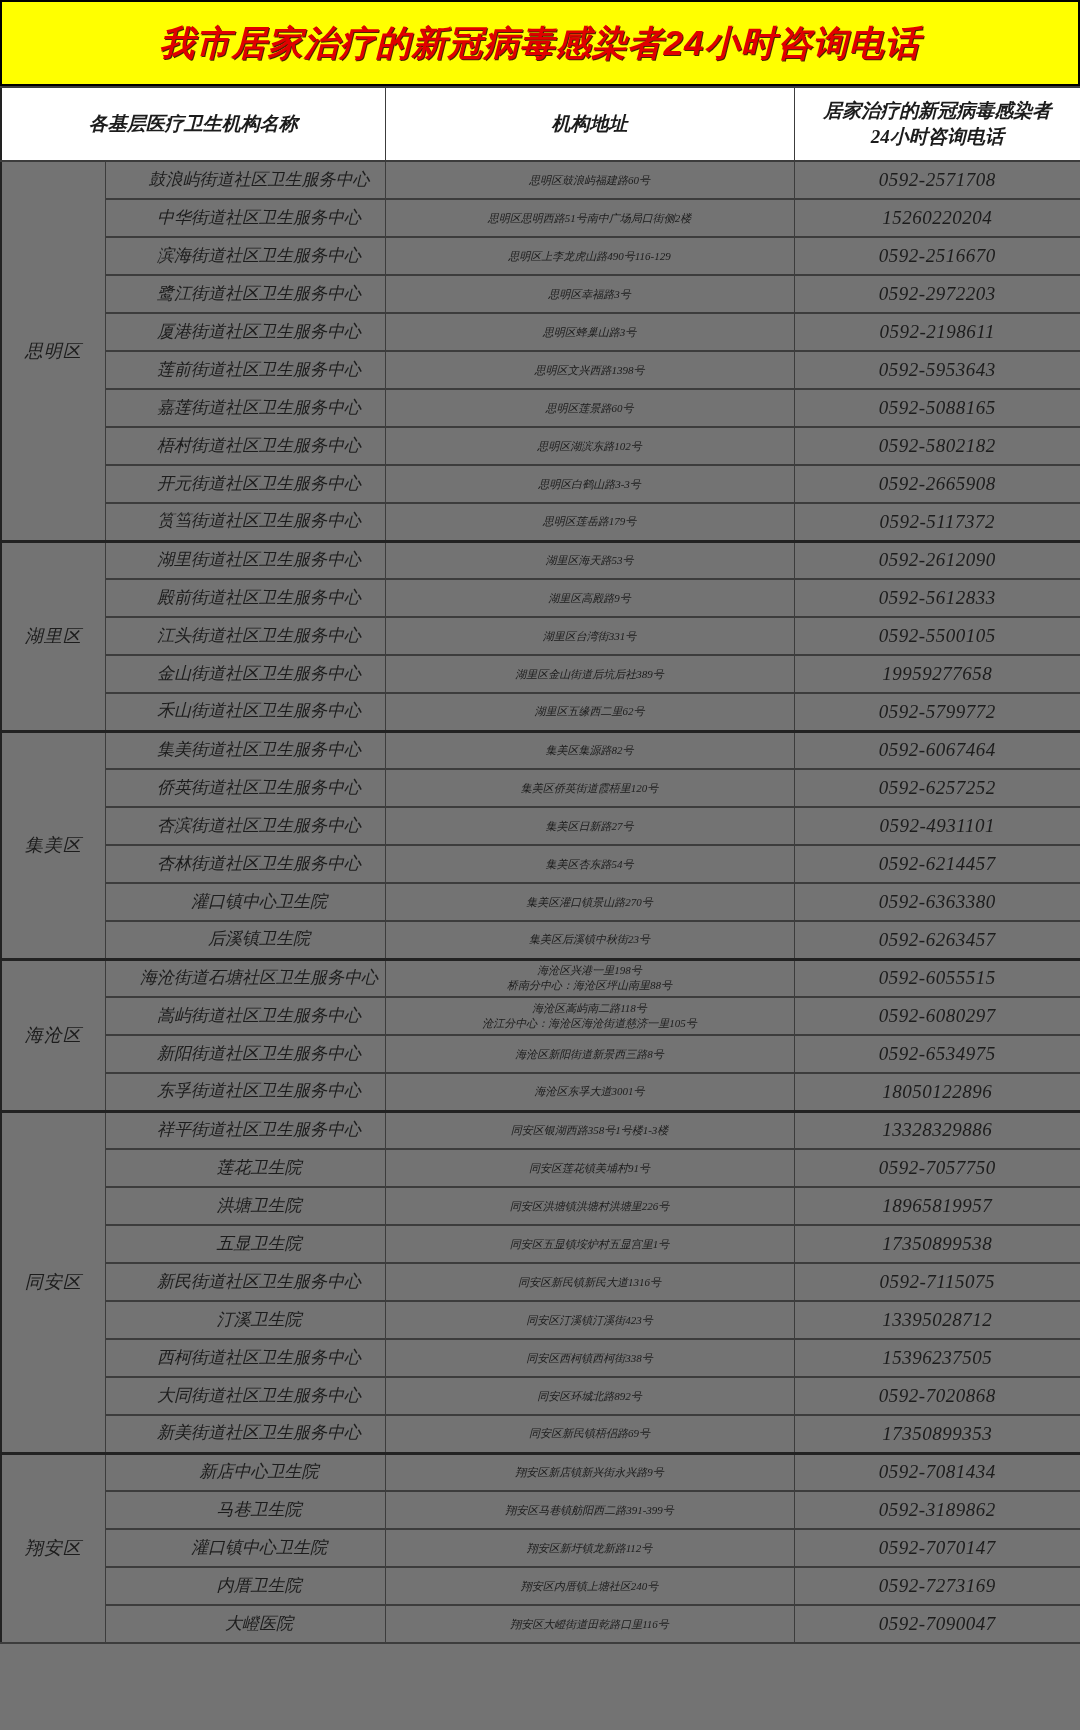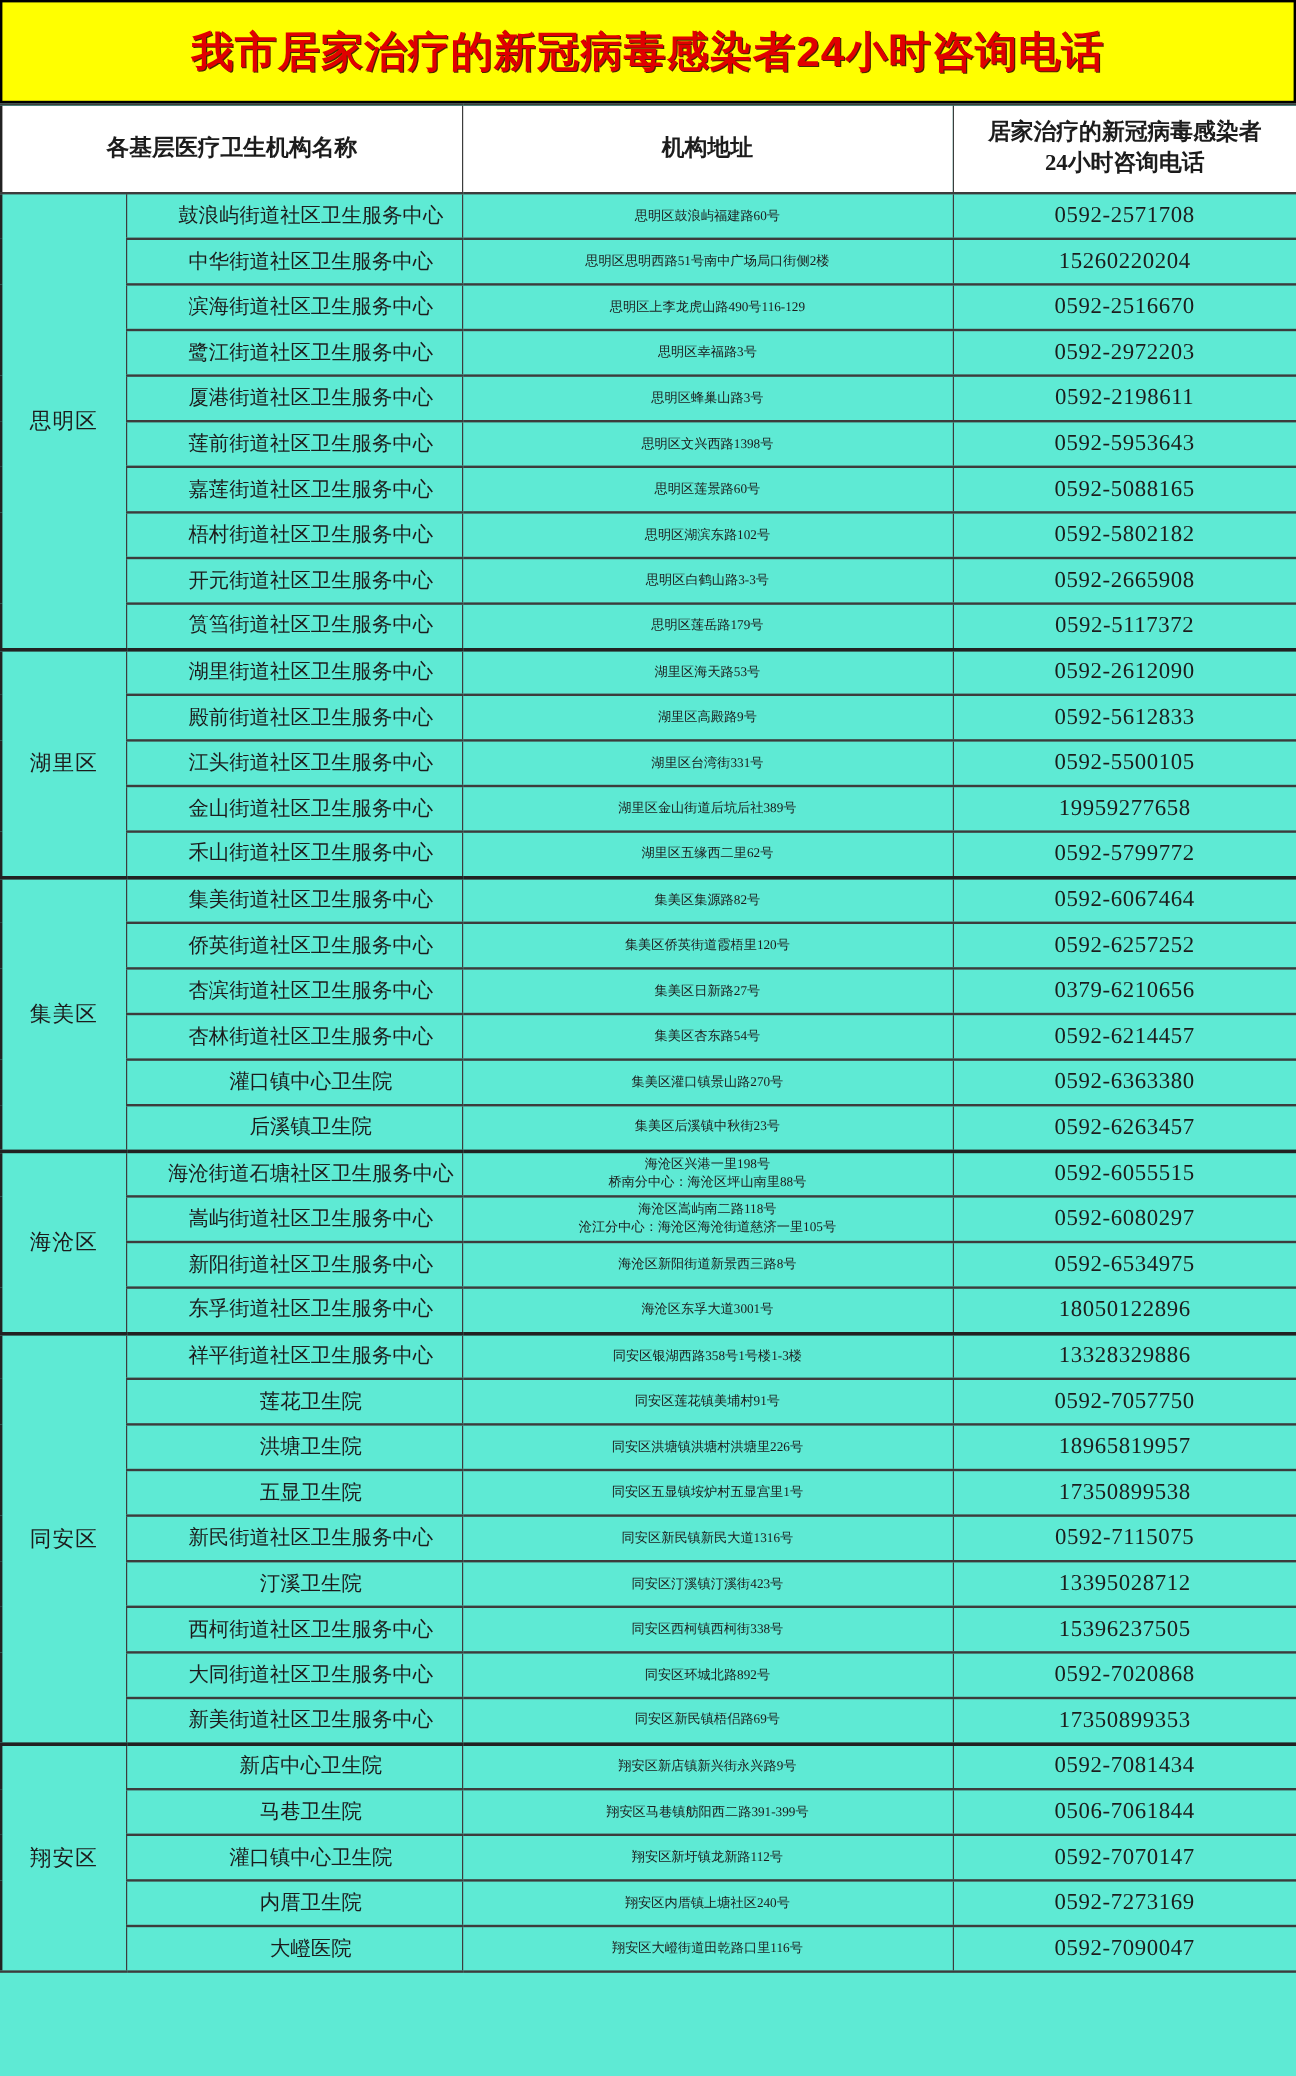--- a/index.html
+++ b/index.html
@@ -1,21 +1,21 @@
 <!DOCTYPE html>
 <html><head>
 <meta charset="utf-8">
 <style>
   html,body{margin:0;padding:0;background:#ffffff;}
   body{
     width:1080px;height:1730px;overflow:hidden;
     font-family:"Liberation Serif","DejaVu Serif",serif;
     color:#1c1c1c;
   }
-  .page{width:1080px;height:1730px;box-sizing:border-box;background:#5eead4;}
+  .page{width:1080px;height:1730px;box-sizing:border-box;background:#737373;font-style:italic;}
 
   
   .banner{
     box-sizing:border-box;height:86px;background:#ffff00;
     border:2px solid #000;border-bottom:2px solid #000;
     display:flex;align-items:center;justify-content:center;
   }
   .banner-title{
     font-family:"Liberation Sans","DejaVu Sans",sans-serif;
     font-weight:bold;font-size:35px;letter-spacing:1px;
@@ -206,21 +206,21 @@
           <td class="addr-cell">
             <div class="addr-line">集美区侨英街道霞梧里120号</div>
           </td>
           <td class="phone-cell">0592-6257252</td>
         </tr>
         <tr>
           <td class="name-cell">杏滨街道社区卫生服务中心</td>
           <td class="addr-cell">
             <div class="addr-line">集美区日新路27号</div>
           </td>
-          <td class="phone-cell">0379-6210656</td>
+          <td class="phone-cell">0592-4931101</td>
         </tr>
         <tr>
           <td class="name-cell">杏林街道社区卫生服务中心</td>
           <td class="addr-cell">
             <div class="addr-line">集美区杏东路54号</div>
           </td>
           <td class="phone-cell">0592-6214457</td>
         </tr>
         <tr>
           <td class="name-cell">灌口镇中心卫生院</td>
@@ -337,21 +337,21 @@
           <td class="addr-cell">
             <div class="addr-line">翔安区新店镇新兴街永兴路9号</div>
           </td>
           <td class="phone-cell">0592-7081434</td>
         </tr>
         <tr>
           <td class="name-cell">马巷卫生院</td>
           <td class="addr-cell">
             <div class="addr-line">翔安区马巷镇舫阳西二路391-399号</div>
           </td>
-          <td class="phone-cell">0506-7061844</td>
+          <td class="phone-cell">0592-3189862</td>
         </tr>
         <tr>
           <td class="name-cell">灌口镇中心卫生院</td>
           <td class="addr-cell">
             <div class="addr-line">翔安区新圩镇龙新路112号</div>
           </td>
           <td class="phone-cell">0592-7070147</td>
         </tr>
         <tr>
           <td class="name-cell">内厝卫生院</td>

